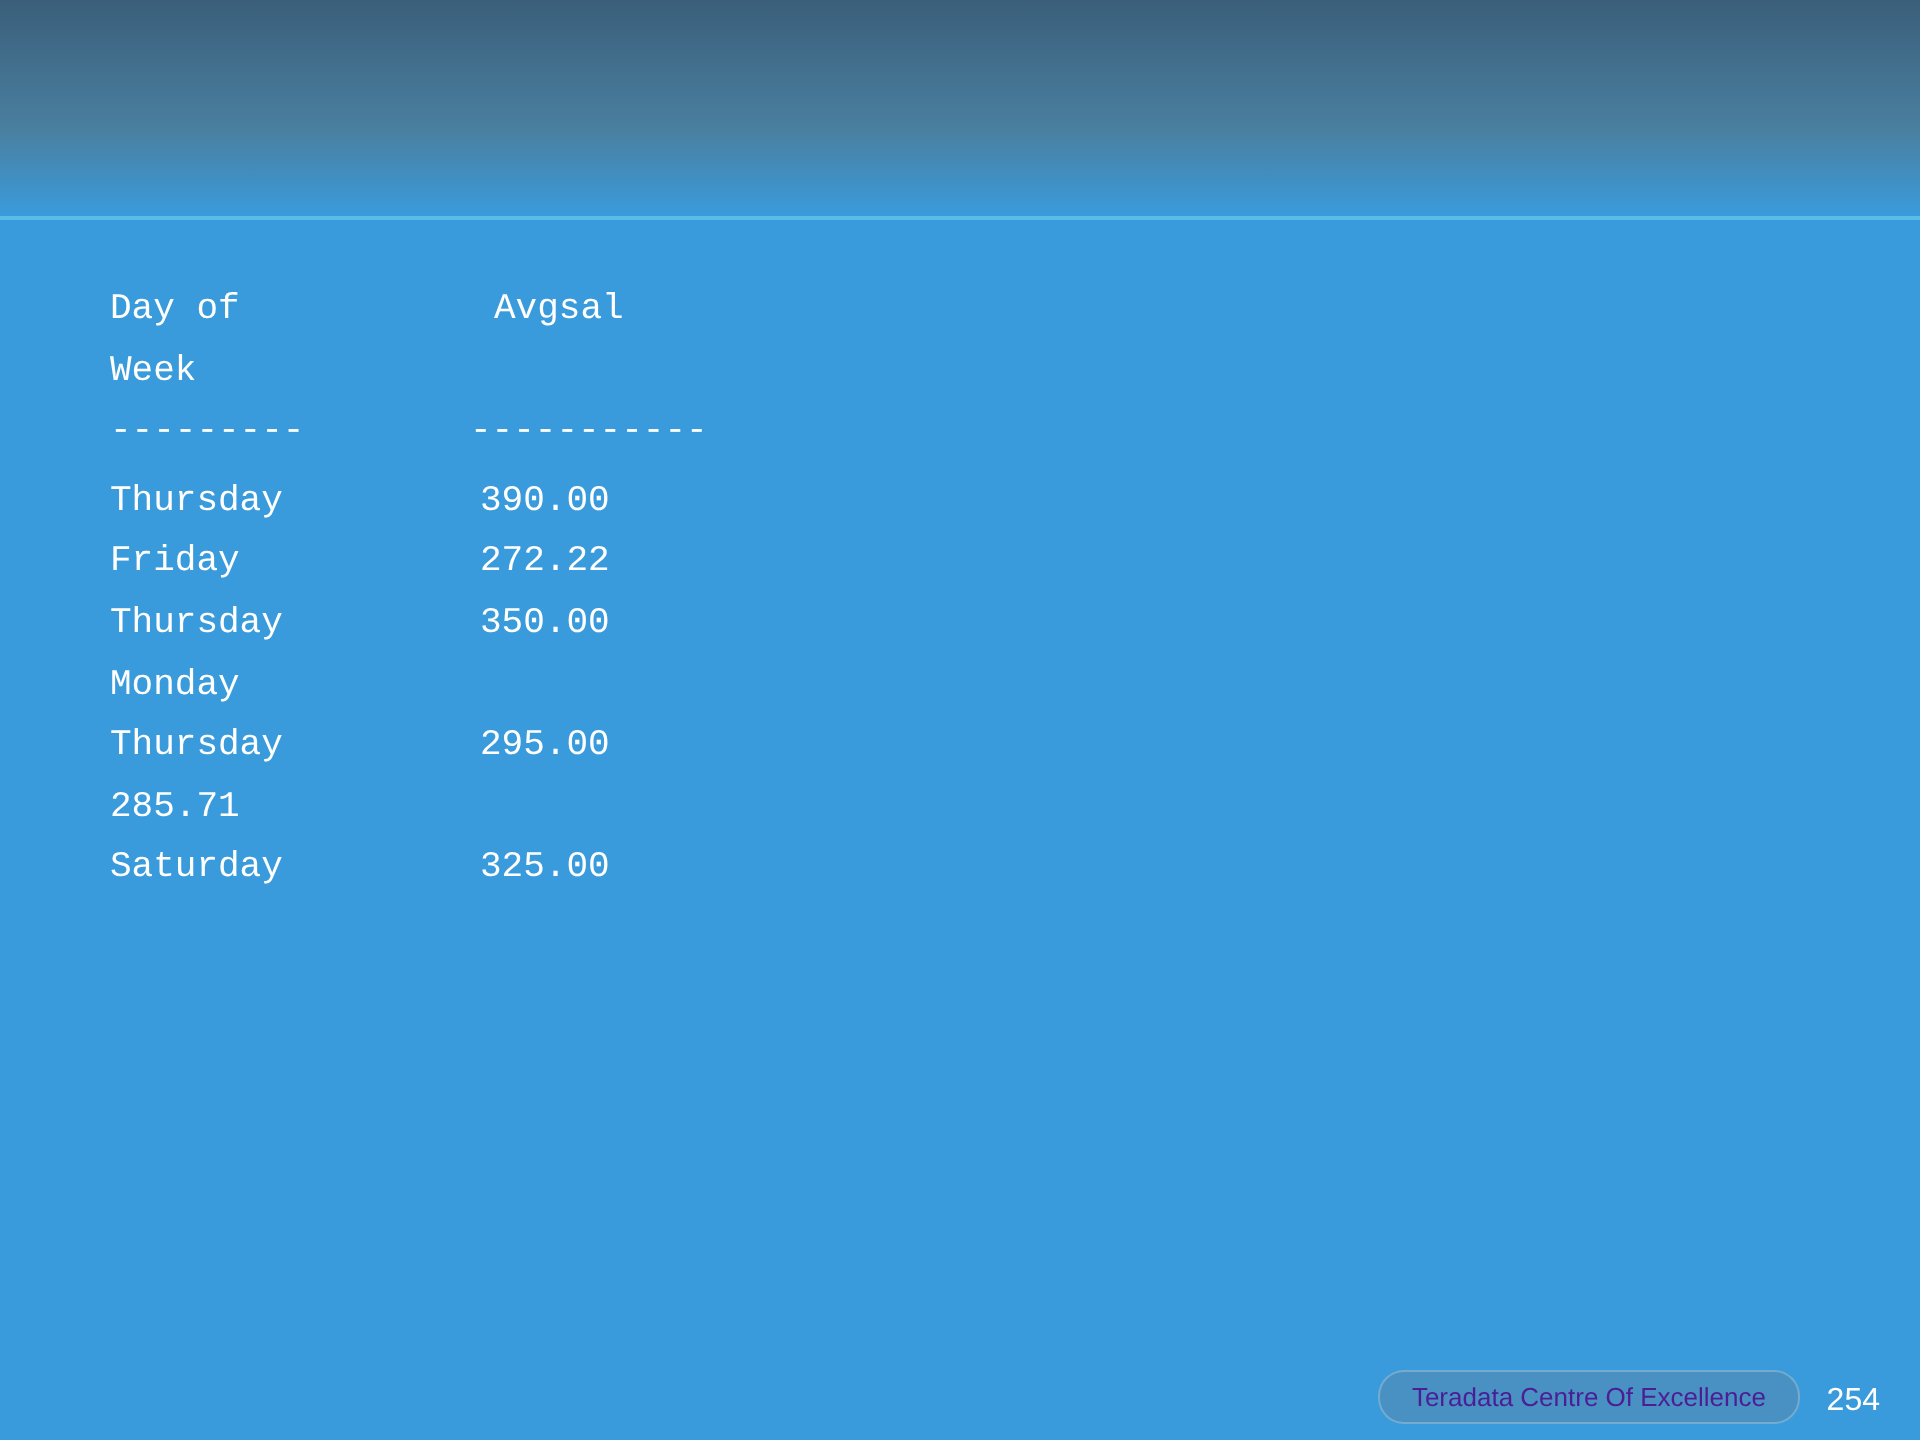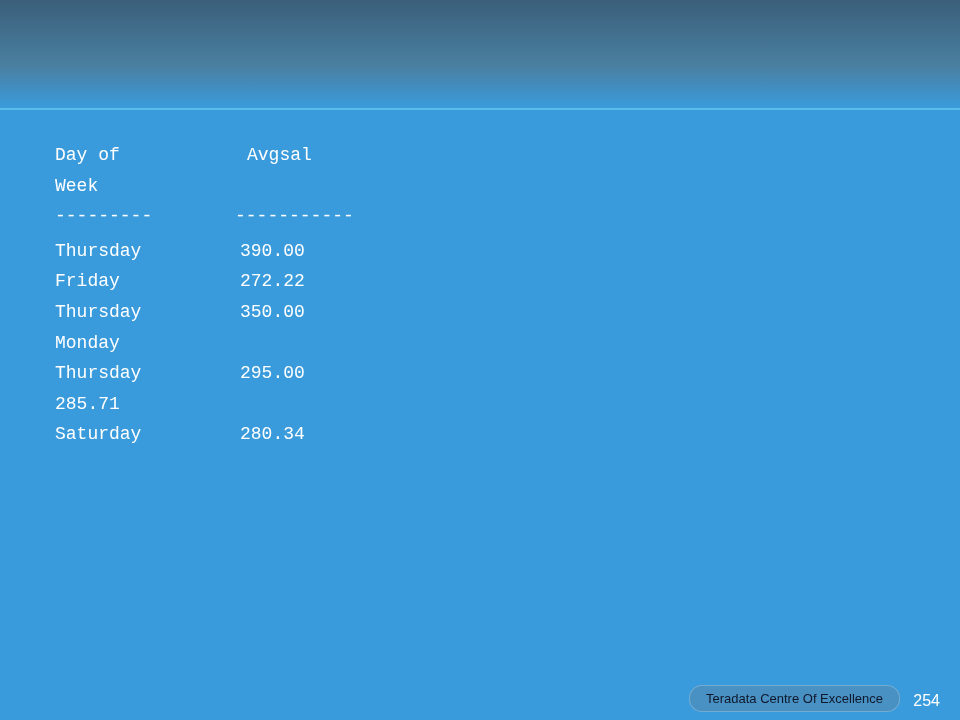--- a/index.html
+++ b/index.html
@@ -62,21 +62,21 @@
       font-family: Arial, sans-serif;
       margin-left: 11px;
     }
 
     .teradata-badge {
       position: absolute;
       bottom: 8px;
       right: 60px;
       background: rgba(80, 140, 180, 0.65);
       border: 1px solid rgba(180, 210, 230, 0.4);
-      color: #0f172a;
+      color: #4c1d95;
       padding: 5px 16px;
       font-size: 13px;
       font-family: Arial, sans-serif;
       border-radius: 13px;
     }
   </style>
 </head>
 <body>
 
 <div class="header-banner"></div>
@@ -115,21 +115,21 @@
     </div>
         <div class="data-row">
       <div class="col-day">Thursday</div>
       <div class="col-avg">295.00</div>
     </div>
         <div class="data-row">
       <div class="col-avg">285.71</div>
     </div>
         <div class="data-row">
       <div class="col-day">Saturday</div>
-      <div class="col-avg">280.34</div>
+      <div class="col-avg">325.00</div>
     </div>
       </div>
 
   </div>
 </div>
 
 <div class="teradata-badge">Teradata Centre Of Excellence</div>
 <div class="page-number">254</div>
 
 </body></html>

